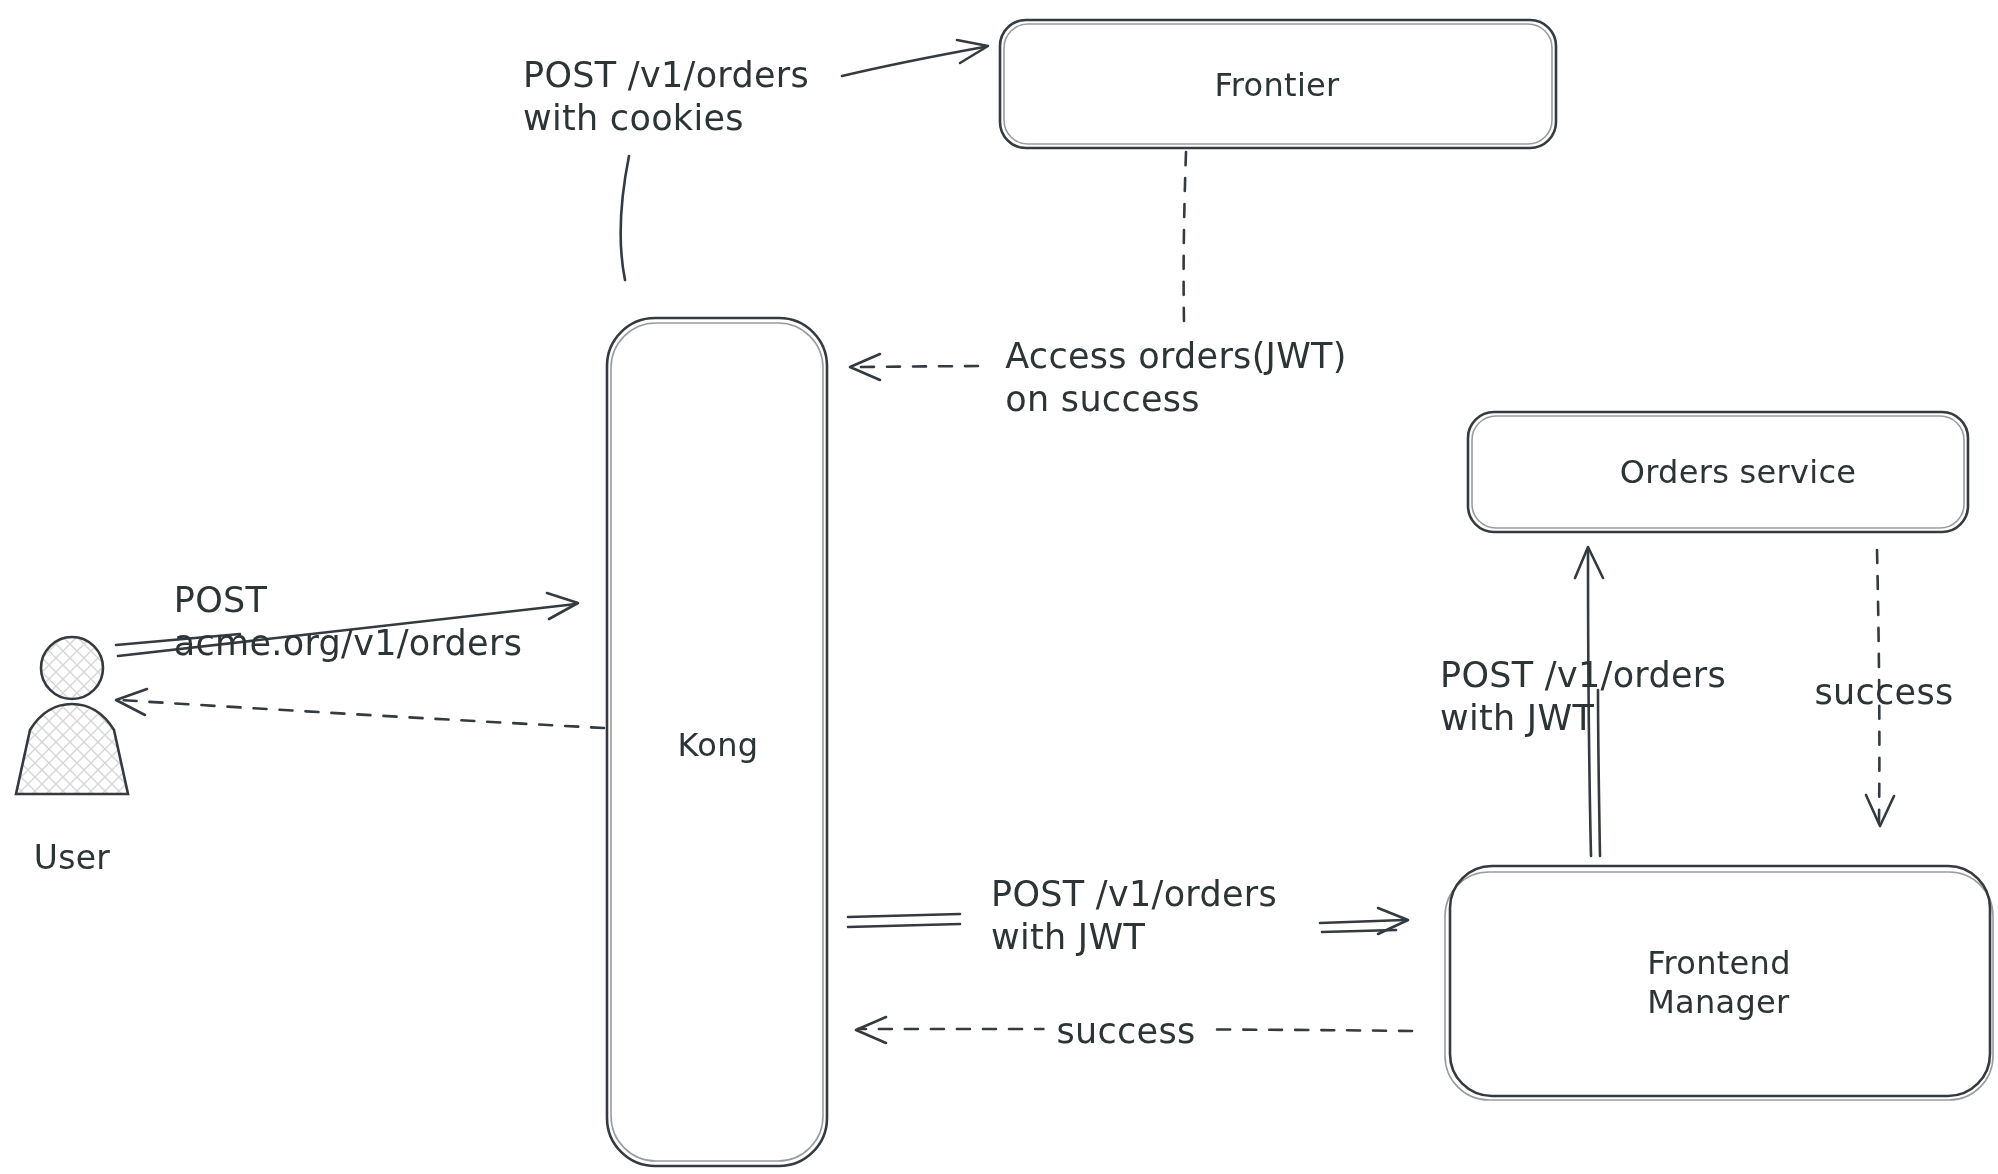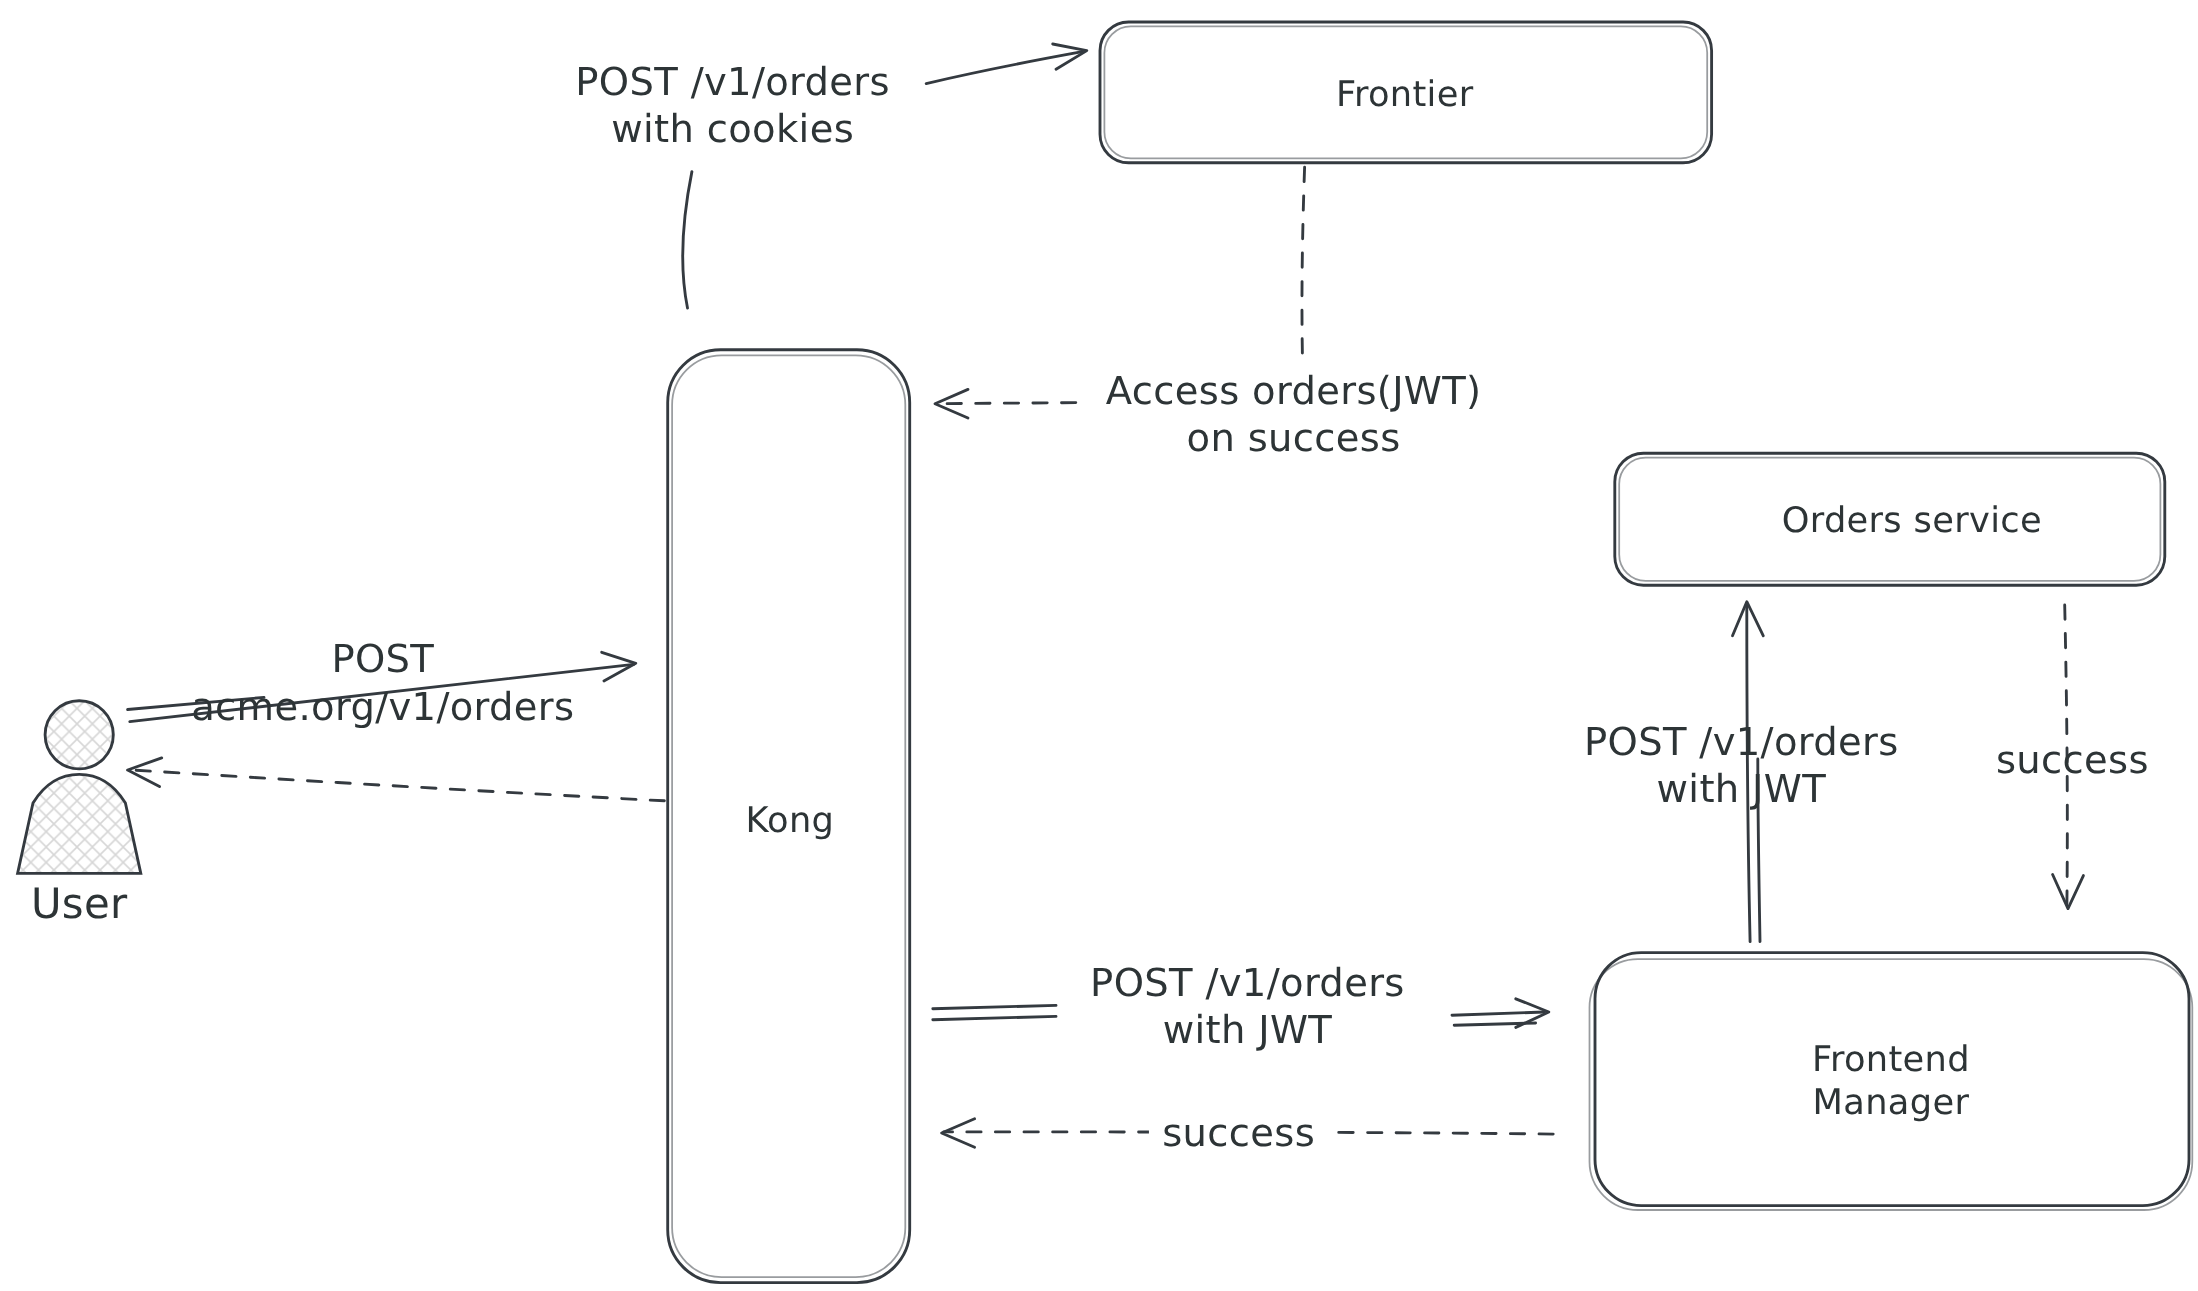--- a/index.html
+++ b/index.html
@@ -14,28 +14,27 @@
   }
   .canvas svg { position: absolute; left: 0; top: 0; }
   .node-shape { fill: #ffffff; stroke: #343a40; stroke-width: 2.6; }
   .node-sketch { fill: none; stroke: #343a40; stroke-width: 1.6; opacity: .5; }
   .edge { fill: none; stroke: #343a40; stroke-width: 2.6; stroke-linecap: round; }
   .edge.dashed { stroke-dasharray: 13 13; }
   .head { fill: none; stroke: #343a40; stroke-width: 2.6; stroke-linecap: round; stroke-linejoin: round; }
   .label {
     position: absolute;
     transform: translate(-50%, -50%);
-    text-align: center;
     line-height: 1.22;
     font-size: 35px;
     white-space: nowrap;
     letter-spacing: 0.3px;
   }
   .node-label { font-size: 32px; }
-  .user-label { font-size: 38px; }
+  .user-label { font-size: 33px; margin-top: 36px; }
   .label.bg { background: #ffffff; padding: 2px 12px; }
 </style>
 </head>
 <body>
 
 <div class="canvas">
 
   <svg width="1998" height="1174" viewBox="0 0 1998 1174">
     <defs>
       <pattern id="hatch" width="14" height="14" patternUnits="userSpaceOnUse">

